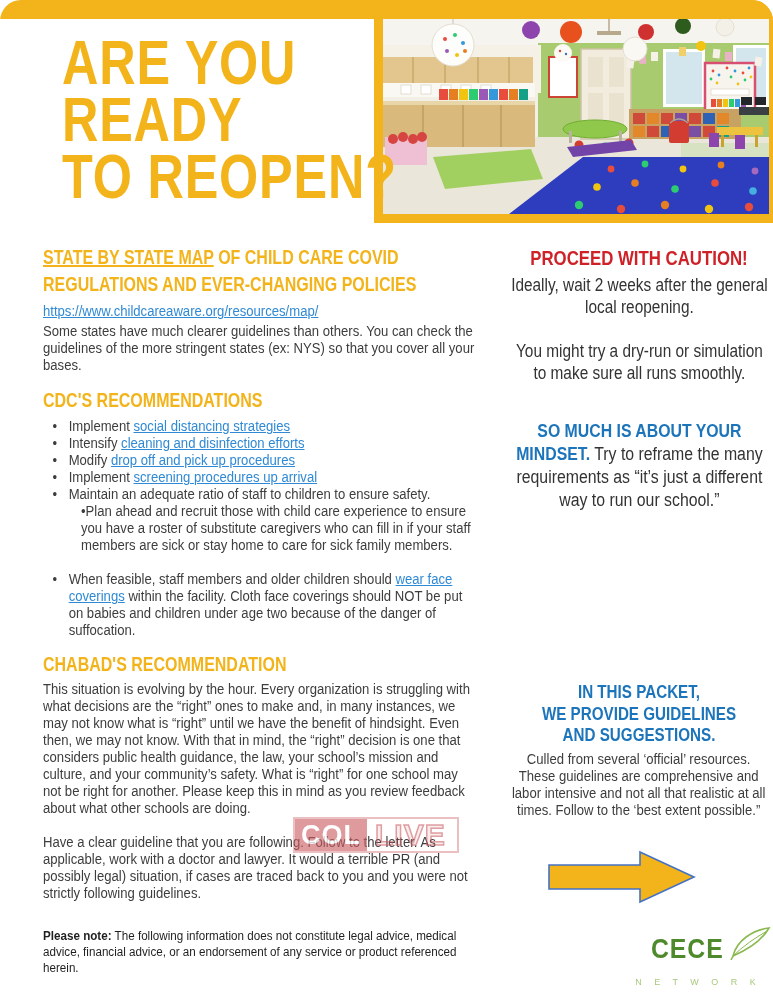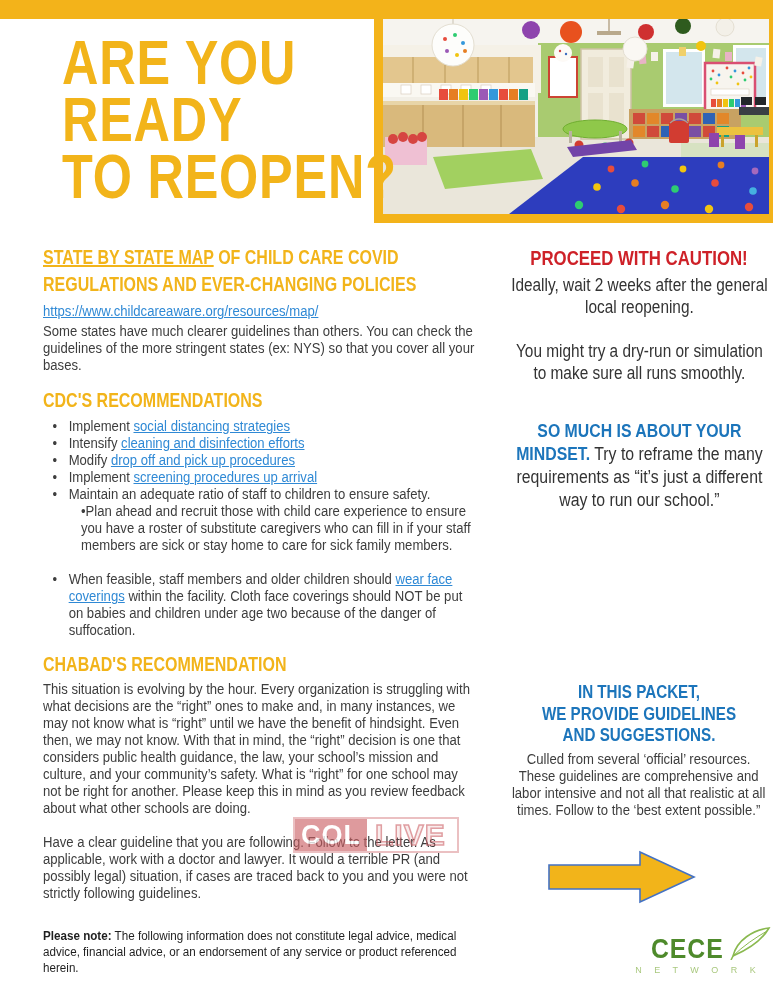--- a/index.html
+++ b/index.html
@@ -1,18 +1,18 @@
 <!DOCTYPE html>
 <html><head>
 <meta charset="utf-8">
 <style>
   * { margin:0; padding:0; box-sizing:border-box; }
   html,body { background:#ffffff; }
   body { font-family:"Liberation Sans", sans-serif; }
-  .page { position:relative; width:773px; height:1000px; background:#fff; overflow:hidden; }
+  .page { position:relative; width:773px; height:1000px; background:#fff; overflow:hidden;border-radius:21px; }
 
   
   .topbar { position:absolute; left:0; top:0; width:773px; height:19px; background:#F3B31A; }
   .photo-frame { position:absolute; left:374px; top:0; width:399px; height:223px;
                  background:#F3B31A; padding:19px 4px 9px 9px; }
   .photo-frame svg { display:block; width:100%; height:100%; }
 
   
   .title { position:absolute; left:62px; top:34px; color:#F2B41A; font-weight:bold;
            font-size:63px; line-height:57px; letter-spacing:1px;
@@ -67,21 +67,21 @@
 
   
   .arrow { position:absolute; left:548px; top:850px; width:148px; height:54px; }
 
   
   .cece { position:absolute; left:616px; top:934px; width:150px; text-align:center; }
   .cece .name-row { position:relative; display:inline-block; }
   .cece .name { color:#4E8A2B; font-weight:bold; font-size:27px; letter-spacing:1px;
                 transform:scaleX(0.92); transform-origin:0 0; display:inline-block; }
   .cece .leaf { position:absolute; right:-40px; top:-8px; }
-  .cece .net { margin-top:0px; color:#A9C87E; font-size:9px; letter-spacing:5px; padding-left:14px; }
+  .cece .net { margin-top:12px; color:#A9C87E; font-size:9px; letter-spacing:5px; padding-left:14px; }
 </style>
 </head>
 <body>
 
 <div class="page">
 
   <div class="topbar"></div>
 
   <div class="photo-frame">
     <svg viewBox="0 0 386 195" preserveAspectRatio="none">

